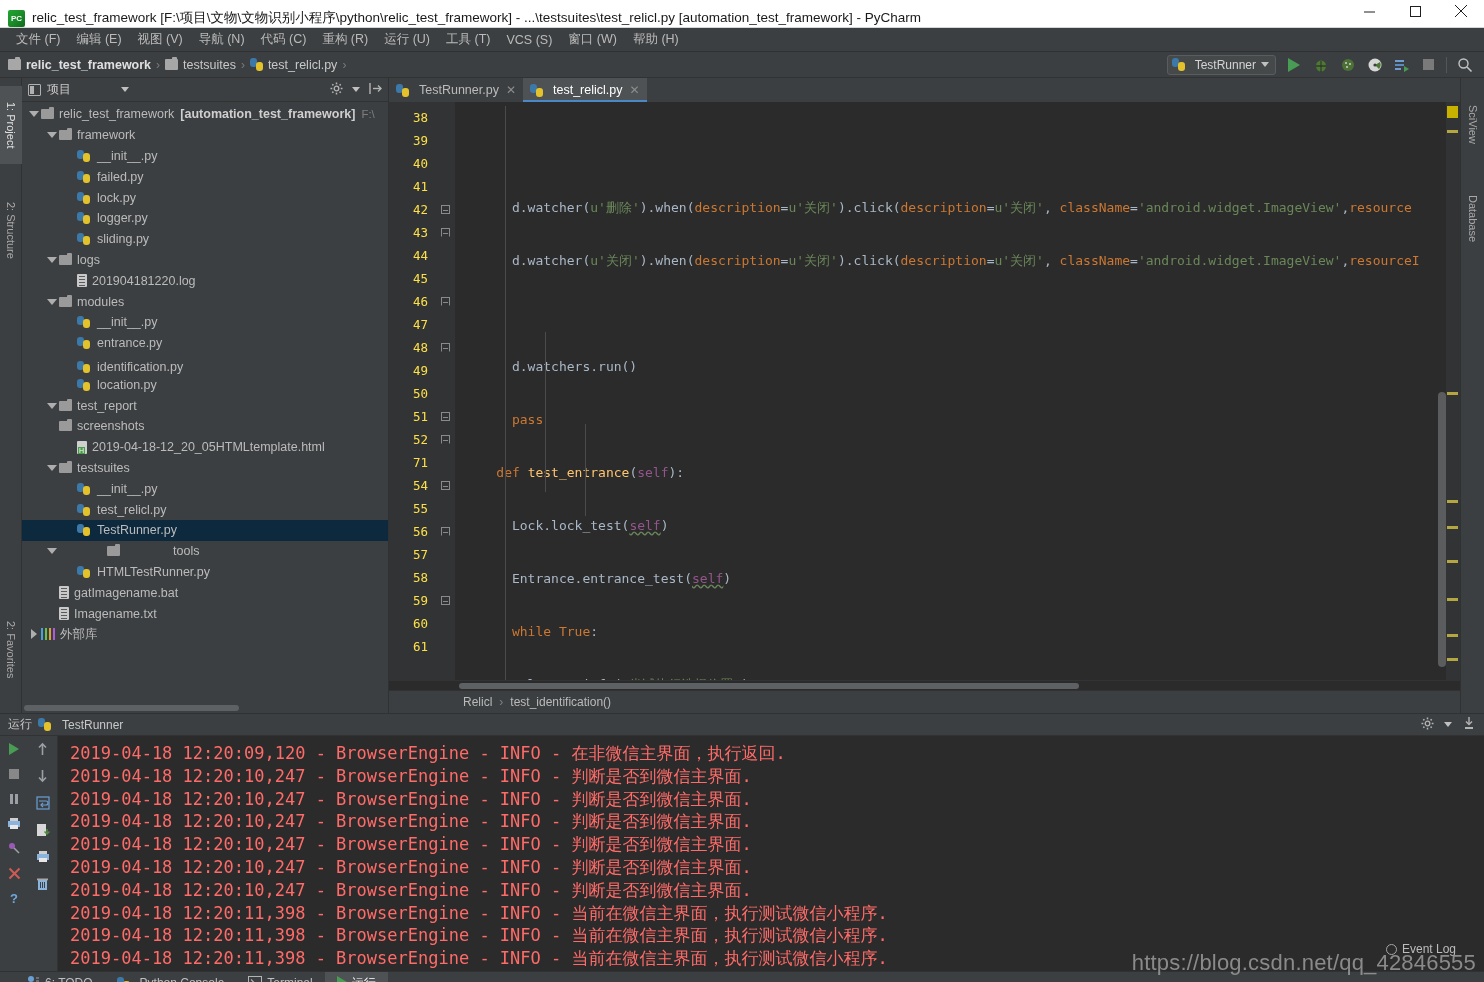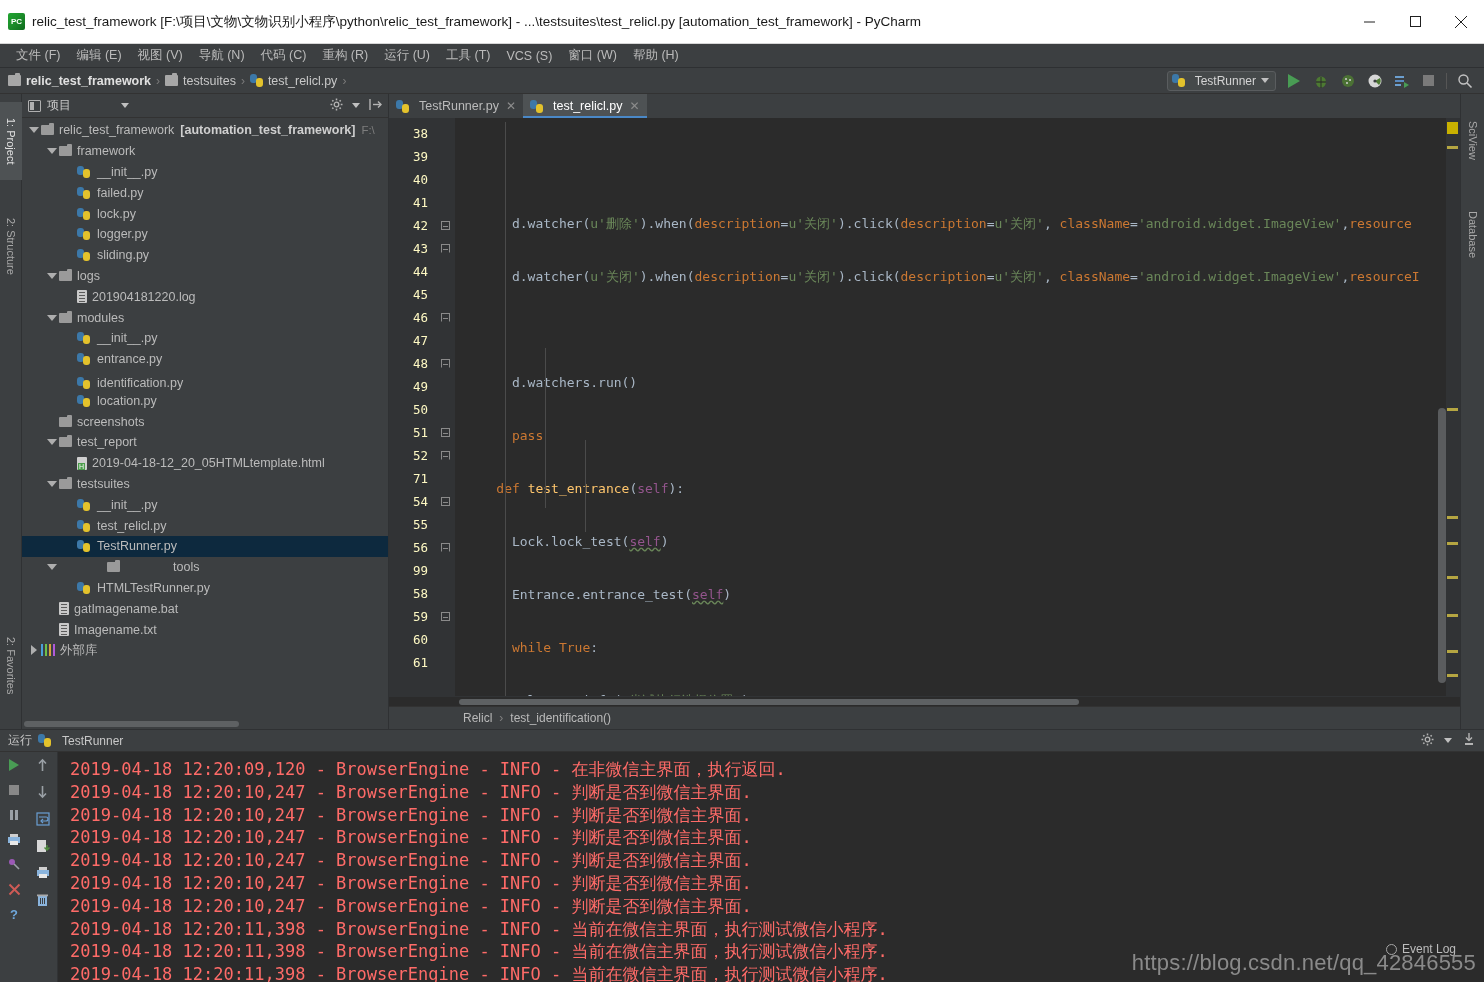--- a/index.html
+++ b/index.html
@@ -6,21 +6,21 @@
   html, body {
     width: 1484px; height: 982px;
     font-family: "Liberation Sans", sans-serif;
     background: #3c3f41;
     overflow: hidden;
   }
   body { position: relative; }
 
   
   .titlebar {
-    height: 44px; background: #ffffff; display: flex; align-items: center;
+    height: 28px; background: #ffffff; display: flex; align-items: flex-end;
     border-bottom: 1px solid #d6d6d6;
   }
   .title-ico {
     width: 17px; height: 17px; margin: 0 7px 0 8px; flex: none;
     background: linear-gradient(135deg,#21a531 0%,#1d8f2b 45%,#0e6b1d 100%);
     border-radius: 2px; position: relative;
   }
   .title-ico::after {
     content: "PC"; position: absolute; inset: 0; color: #fff;
     font-size: 8px; line-height: 17px; text-align: center; font-weight: bold;
@@ -133,21 +133,21 @@
   .tabbar { height:24px; background:#3c3f41; display:flex; align-items:flex-end; }
   .etab {
     height:24px; display:flex; align-items:center; gap:5px; padding:0 7px;
     font-size:12.5px; color:#bbbbbb; background:#3c3f41; position:relative;
   }
   .etab.active { background:#4e5254; color:#ffffff; }
   .etab.active::after { content:""; position:absolute; left:0; right:0; bottom:0; height:2px; background:#4a88c7; }
   .etab .x { color:#8d8d8d; font-size:12px; margin-left:2px; }
   .ed-body { flex:1; display:flex; position:relative; background:#2b2b2b; overflow:hidden; }
   .gutter {
-    width:46px; flex:none; background:#313335; color:#fef9c3; font-size:12.5px;
+    width:46px; flex:none; background:#313335; color:#fde047; font-size:12.5px;
     font-family:"DejaVu Sans Mono", monospace; text-align:right; padding-top:4px;
   }
   .gutter div { height:23px; line-height:23px; padding-right:7px; }
   .foldcol { width:20px; flex:none; background:#313335; padding-top:4px; position:relative; }
   .fold { height:23px; display:flex; align-items:center; justify-content:center; }
   .fold .minus {
     width:9px;height:9px;border:1px solid #8a8a8a;position:relative;background:#313335;
   }
   .fold .minus::after{content:"";position:absolute;left:1.5px;top:3.5px;width:5px;height:1px;background:#8a8a8a;}
   .fold .minus.pt { border-bottom-color:transparent; }
@@ -430,30 +430,30 @@
           <span class="tw"></span>
           <span class="fi py"></span>
           <span>identification.py</span>
         </div>
         <div class="row" style="padding-left: 40px;">
           <span class="tw"></span>
           <span class="fi py"></span>
           <span>location.py</span>
         </div>
         <div class="row" style="padding-left: 22px;">
-          <span class="tw"></span>
-          <span class="fi folder"></span>
-          <span>screenshots</span>
-        </div>
-        <div class="row" style="padding-left: 22px;">
           <span class="tw">
             <span class="tri-dn"></span>
           </span>
           <span class="fi folder"></span>
           <span>test_report</span>
+        </div>
+        <div class="row" style="padding-left: 22px;">
+          <span class="tw"></span>
+          <span class="fi folder"></span>
+          <span>screenshots</span>
         </div>
         <div class="row" style="padding-left: 40px;">
           <span class="tw"></span>
           <span class="fi html"></span>
           <span>2019-04-18-12_20_05HTMLtemplate.html</span>
         </div>
         <div class="row" style="padding-left: 22px;">
           <span class="tw">
             <span class="tri-dn"></span>
           </span>
@@ -536,21 +536,21 @@
           <div>47</div>
           <div>48</div>
           <div>49</div>
           <div>50</div>
           <div>51</div>
           <div>52</div>
           <div>71</div>
           <div>54</div>
           <div>55</div>
           <div>56</div>
-          <div>99</div>
+          <div>57</div>
           <div>58</div>
           <div>59</div>
           <div>60</div>
           <div>61</div>
         </div>
       <div class="foldcol">
         <div class="fold" style="margin-top:92px">
             <span class="minus"></span>
           </div>
         <div class="fold">

